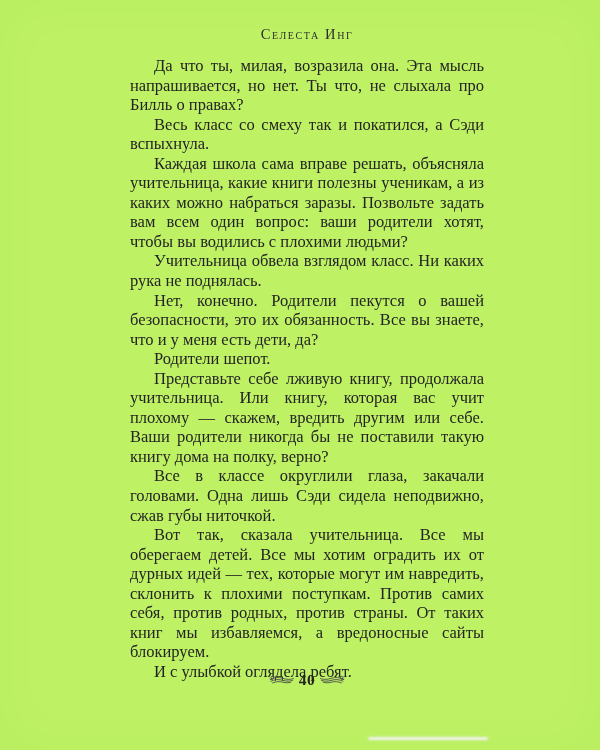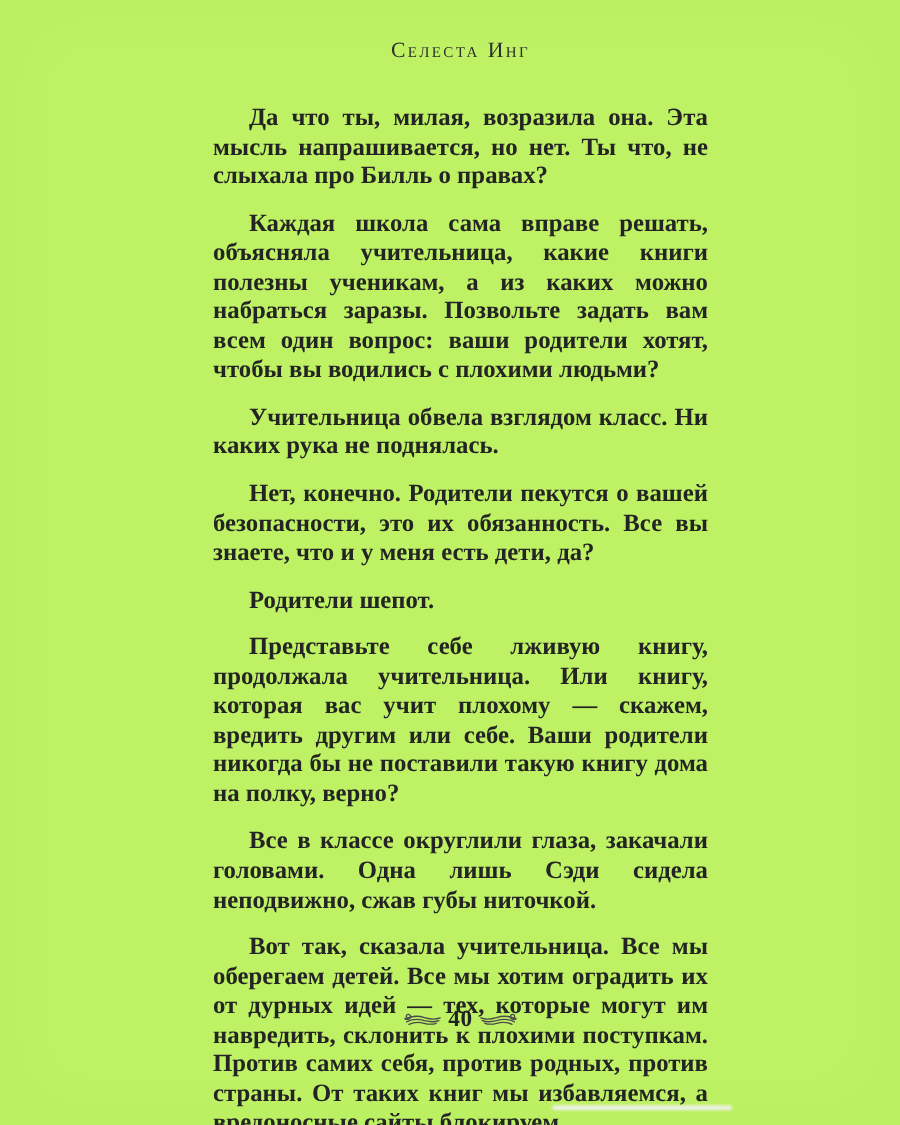--- a/index.html
+++ b/index.html
@@ -32,25 +32,24 @@
     position: absolute;
     top: 56px;
     left: 130px;
     width: 354px;
     font-size: 16.5px;
     line-height: 19.55px;
     text-align: justify;
     color: #242424;
   }
   .body-text p {
-    margin: 12px;
+    margin: 0;
     padding: 0;
     text-indent: 24px;
     hyphens: manual;
-    font-weight: bold;
     -webkit-hyphens: manual;
   }
   .page-footer {
     position: absolute;
     top: 671px;
     left: 130px;
     width: 354px;
     display: flex;
     align-items: center;
     justify-content: center;
@@ -85,20 +84,21 @@
 </style>
 </head>
 <body>
 
 <div class="page">
 
   <div class="running-head">Селеста Инг</div>
 
   <div class="body-text" lang="ru">
     <p>Да что ты, милая, возразила она. Эта мысль напра­шивается, но нет. Ты что, не слыхала про Билль о пра­вах?</p>
+    <p>Весь класс со смеху так и покатился, а Сэди вспых­нула.</p>
     <p>Каждая школа сама вправе решать, объясняла учи­тельница, какие книги полезны ученикам, а из каких можно набраться заразы. Позвольте задать вам всем один вопрос: ваши родители хотят, чтобы вы води­лись с плохими людьми?</p>
     <p>Учительница обвела взглядом класс. Ни каких рука не поднялась.</p>
     <p>Нет, конечно. Родители пекутся о вашей безопас­ности, это их обязанность. Все вы знаете, что и у меня есть дети, да?</p>
     <p>Родители шепот.</p>
     <p>Представьте себе лживую книгу, продолжала учи­тельница. Или книгу, которая вас учит плохому — скажем, вредить другим или себе. Ваши родители ни­когда бы не поставили такую книгу дома на полку, верно?</p>
     <p>Все в классе округлили глаза, закачали головами. Одна лишь Сэди сидела неподвижно, сжав губы ни­точкой.</p>
     <p>Вот так, сказала учительница. Все мы оберегаем детей. Все мы хотим оградить их от дурных идей — тех, которые могут им навредить, склонить к плохими поступкам. Против самих себя, против родных, про­тив страны. От таких книг мы избавляемся, а вредо­носные сайты блокируем.</p>
     <p>И с улыбкой оглядела ребят.</p>
   </div>
 

